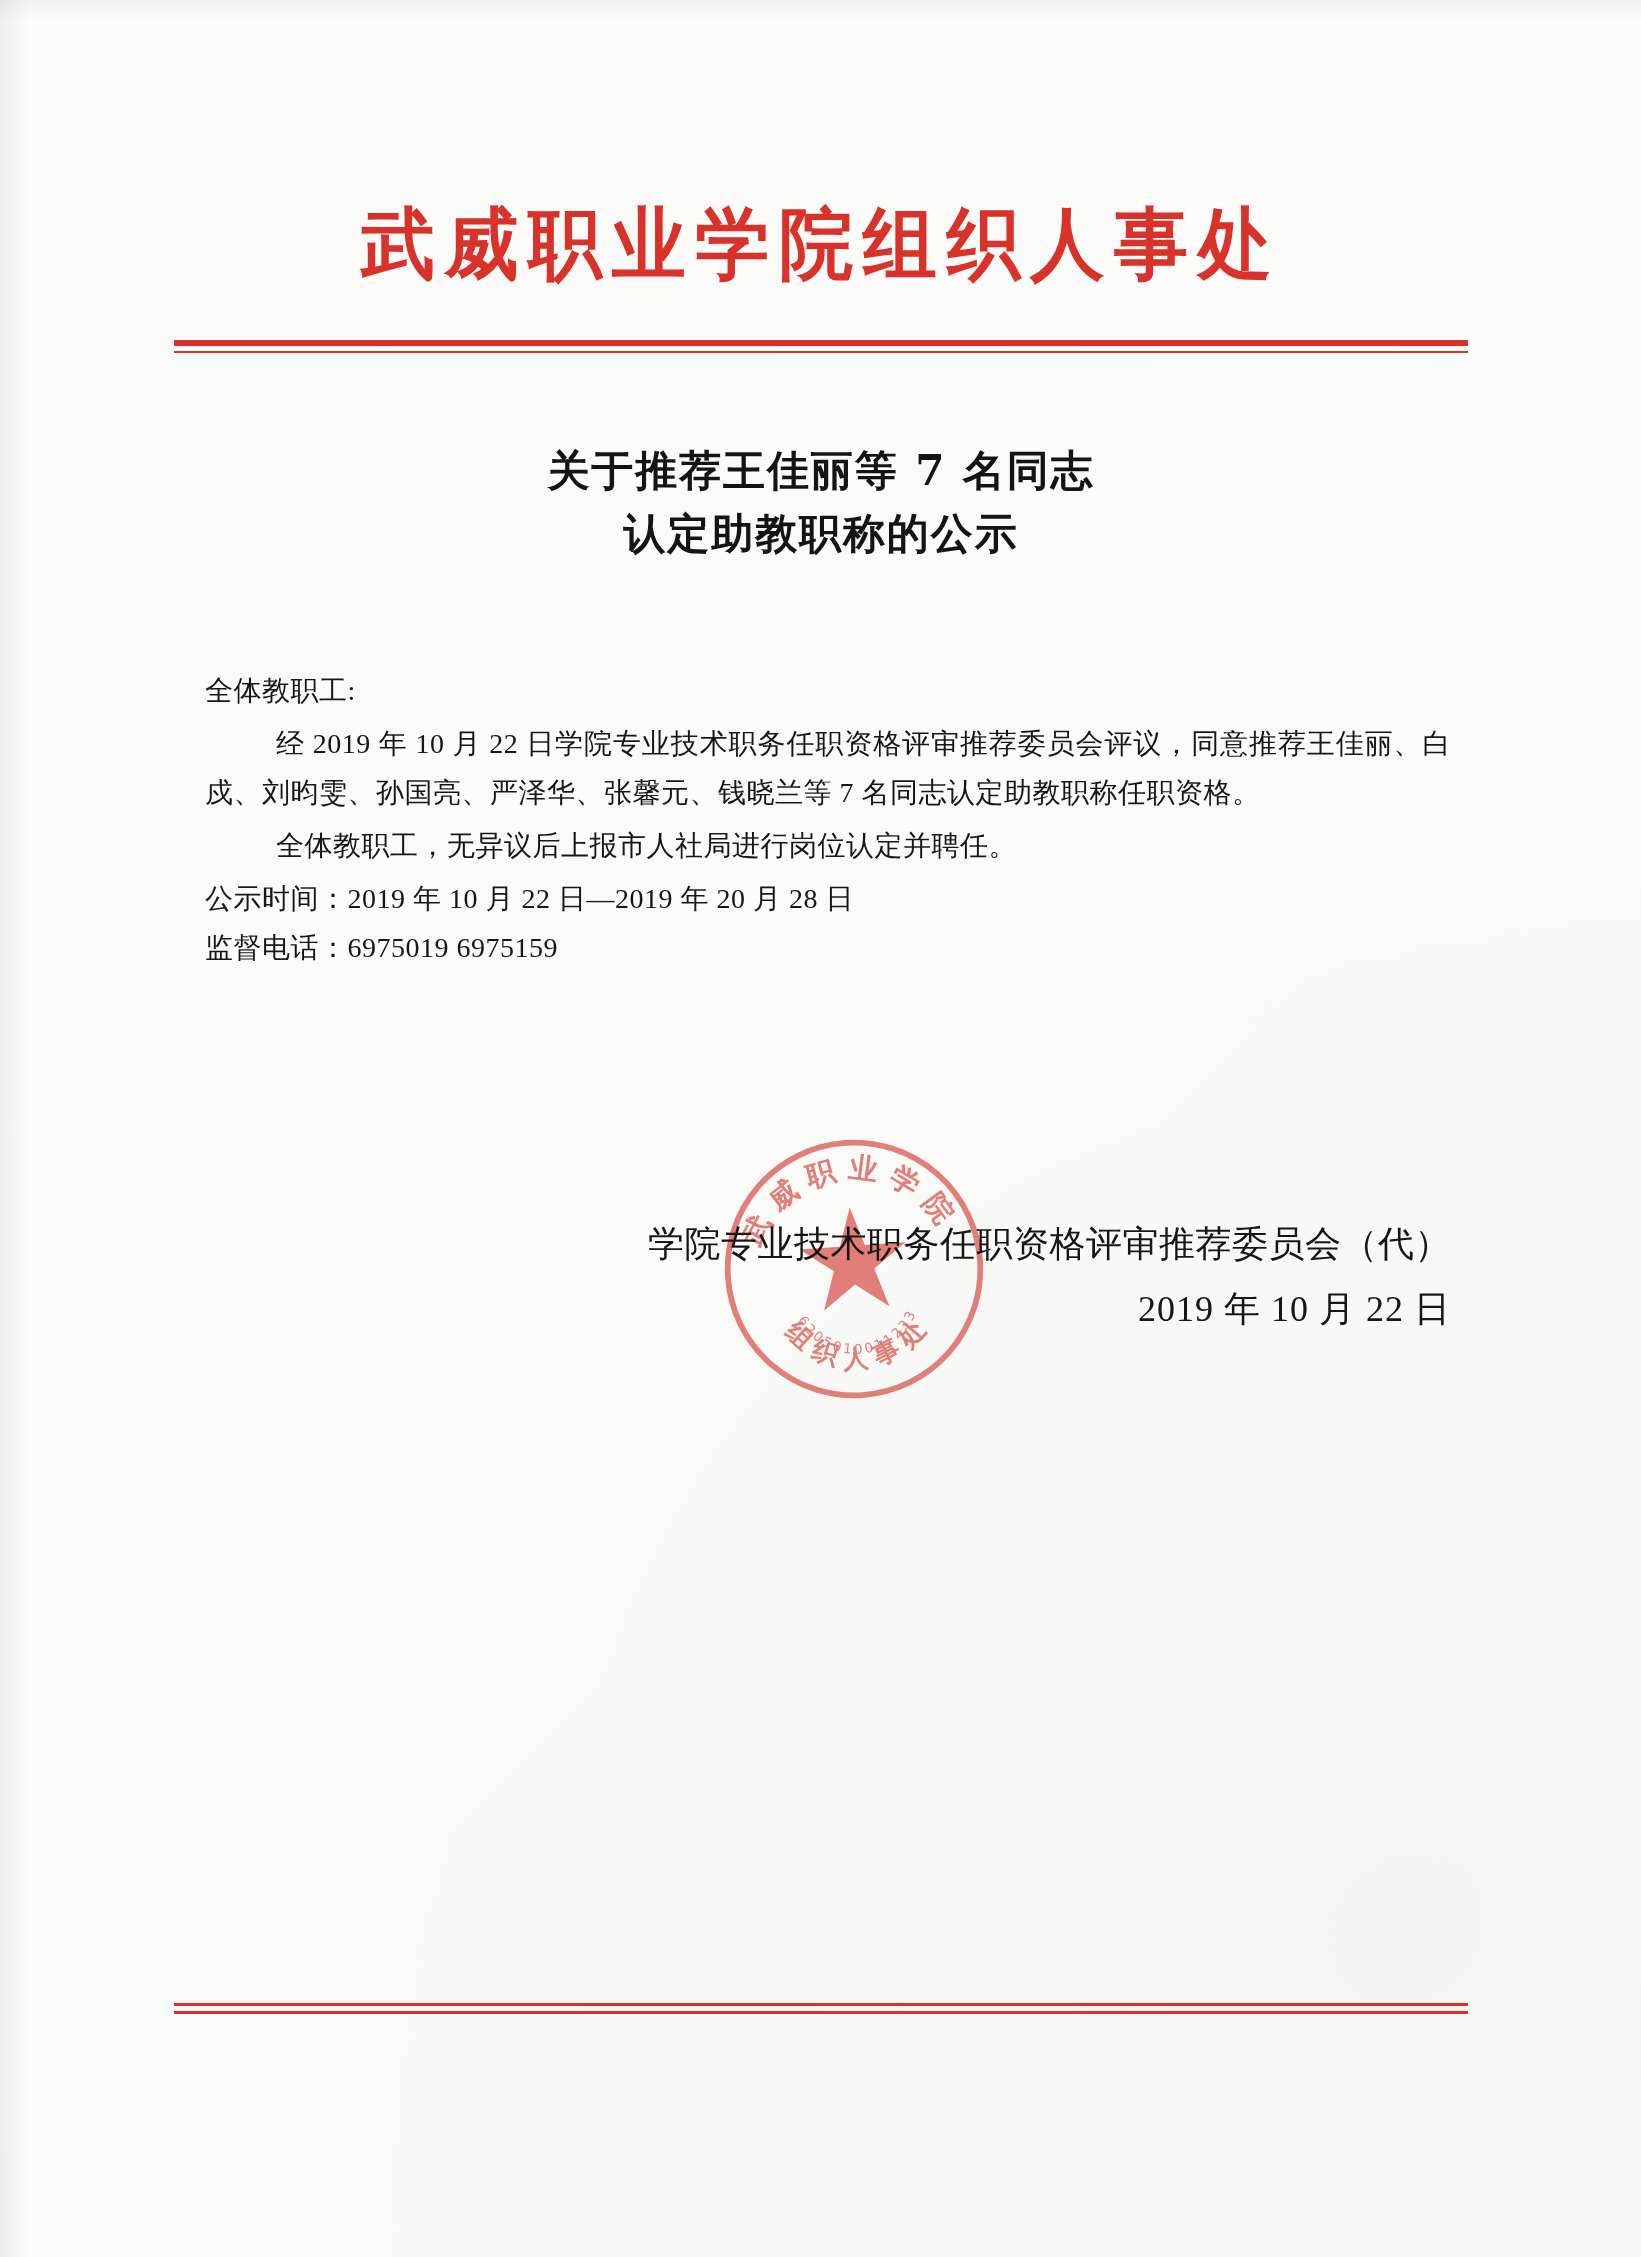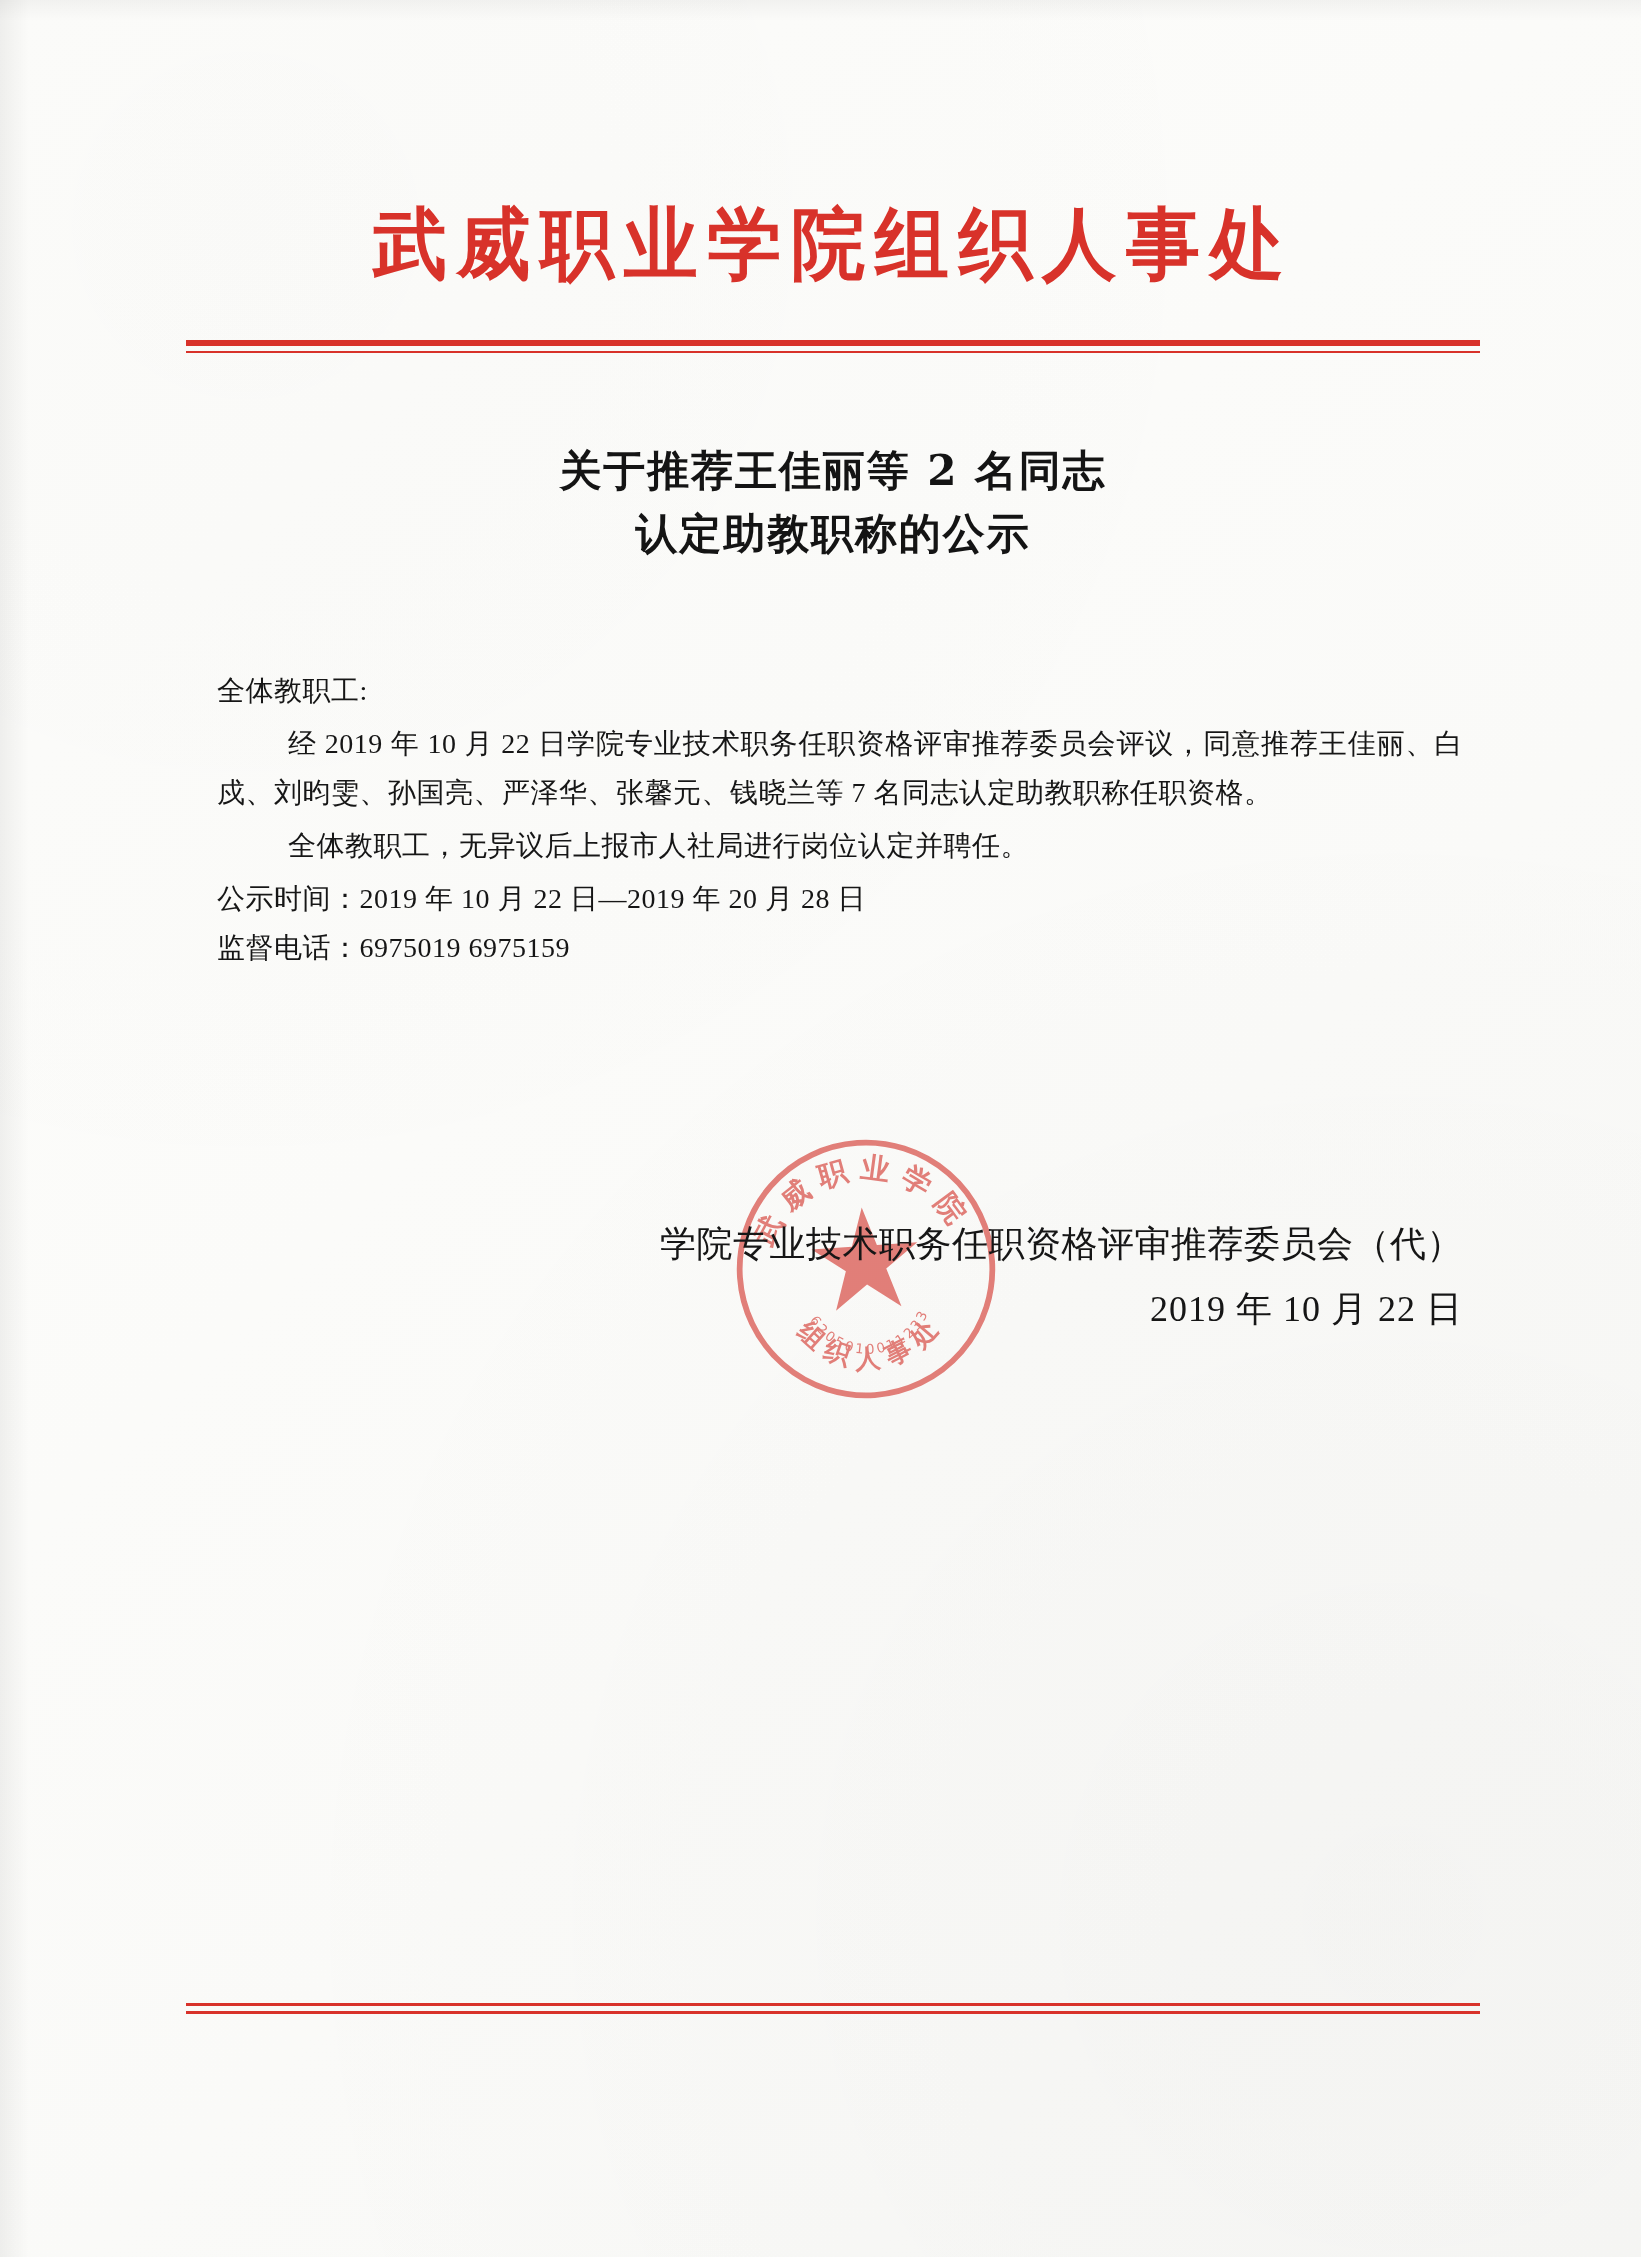--- a/index.html
+++ b/index.html
@@ -24,21 +24,21 @@
   .paper-texture {
     position: absolute;
     inset: 0;
     background:
       radial-gradient(circle at 15% 10%, rgba(0,0,0,0.012), rgba(0,0,0,0) 45%),
       radial-gradient(circle at 85% 85%, rgba(0,0,0,0.018), rgba(0,0,0,0) 50%);
     pointer-events: none;
   }
   .content {
     position: absolute;
-    left: 12px;
+    left: 0;
     top: 0;
     width: 1424px;
     height: 2257px;
   }
 
   
   .letterhead {
     position: absolute;
     left: 174px;
     top: 203px;
@@ -166,21 +166,21 @@
       <div class="letterhead-title">武威职业学院组织人事处</div>
     </div>
 
     <div class="rule-double" id="top-rule">
       <div class="thick"></div>
       <div class="gap"></div>
       <div class="thin"></div>
     </div>
 
     <div class="doc-title">
-      <span class="line">关于推荐王佳丽等 2 名同志</span>
+      <span class="line">关于推荐王佳丽等 7 名同志</span>
       <span class="line">认定助教职称的公示</span>
     </div>
 
     <div class="body-block">
       <p class="p">全体教职工:</p>
       <p class="p indent">经 2019 年 10 月 22 日学院专业技术职务任职资格评审推荐委员会评议，同意推荐王佳丽、白戍、刘昀雯、孙国亮、严泽华、张馨元、钱晓兰等 7 名同志认定助教职称任职资格。</p>
       <p class="p indent">全体教职工，无异议后上报市人社局进行岗位认定并聘任。</p>
       <p class="p tight">公示时间：2019 年 10 月 22 日—2019 年 20 月 28 日</p>
       <p class="p tight">监督电话：6975019  6975159</p>
     </div>

